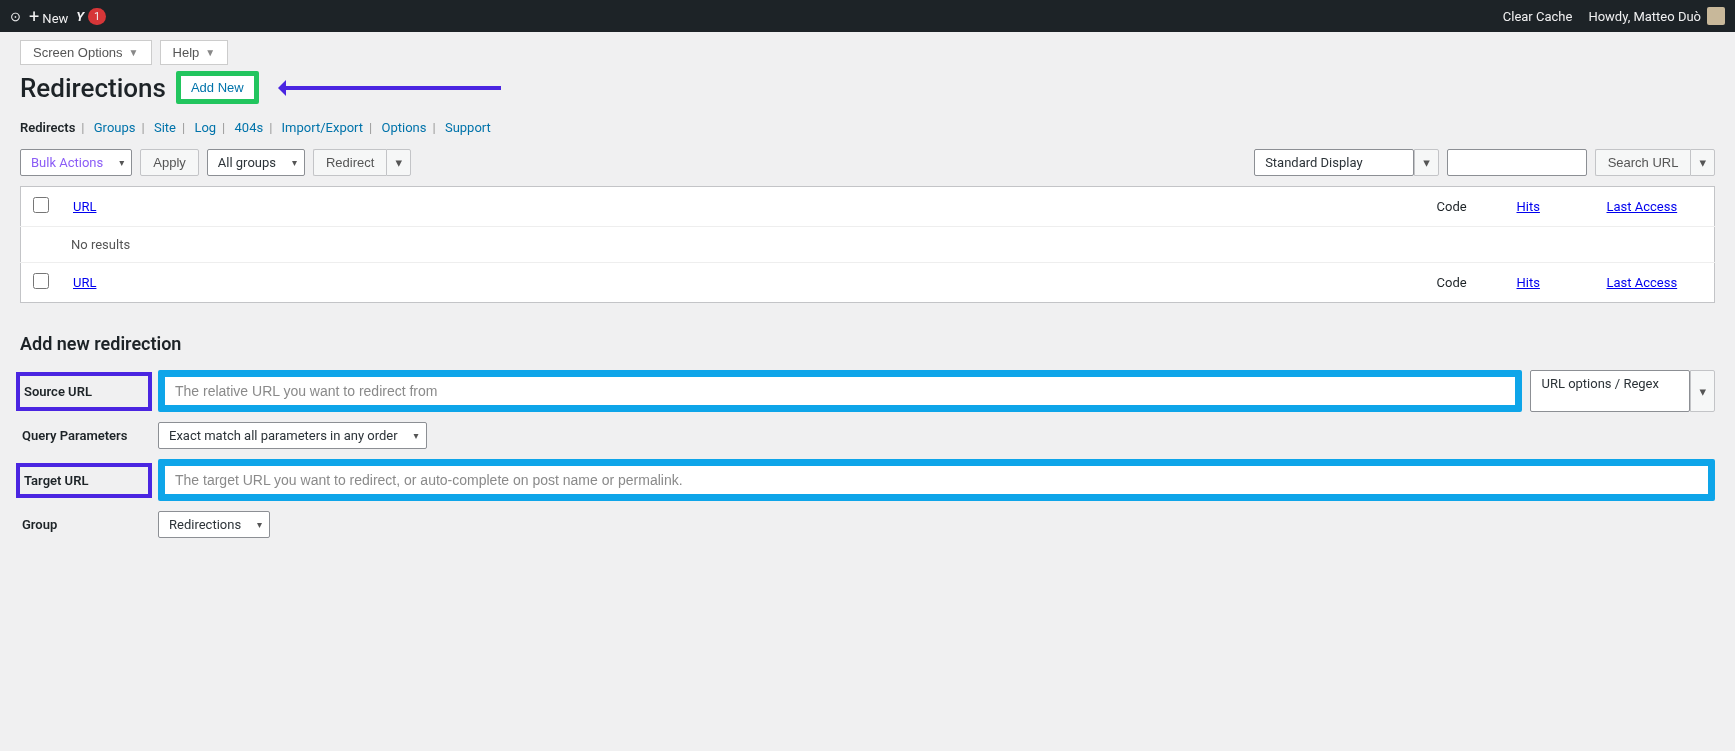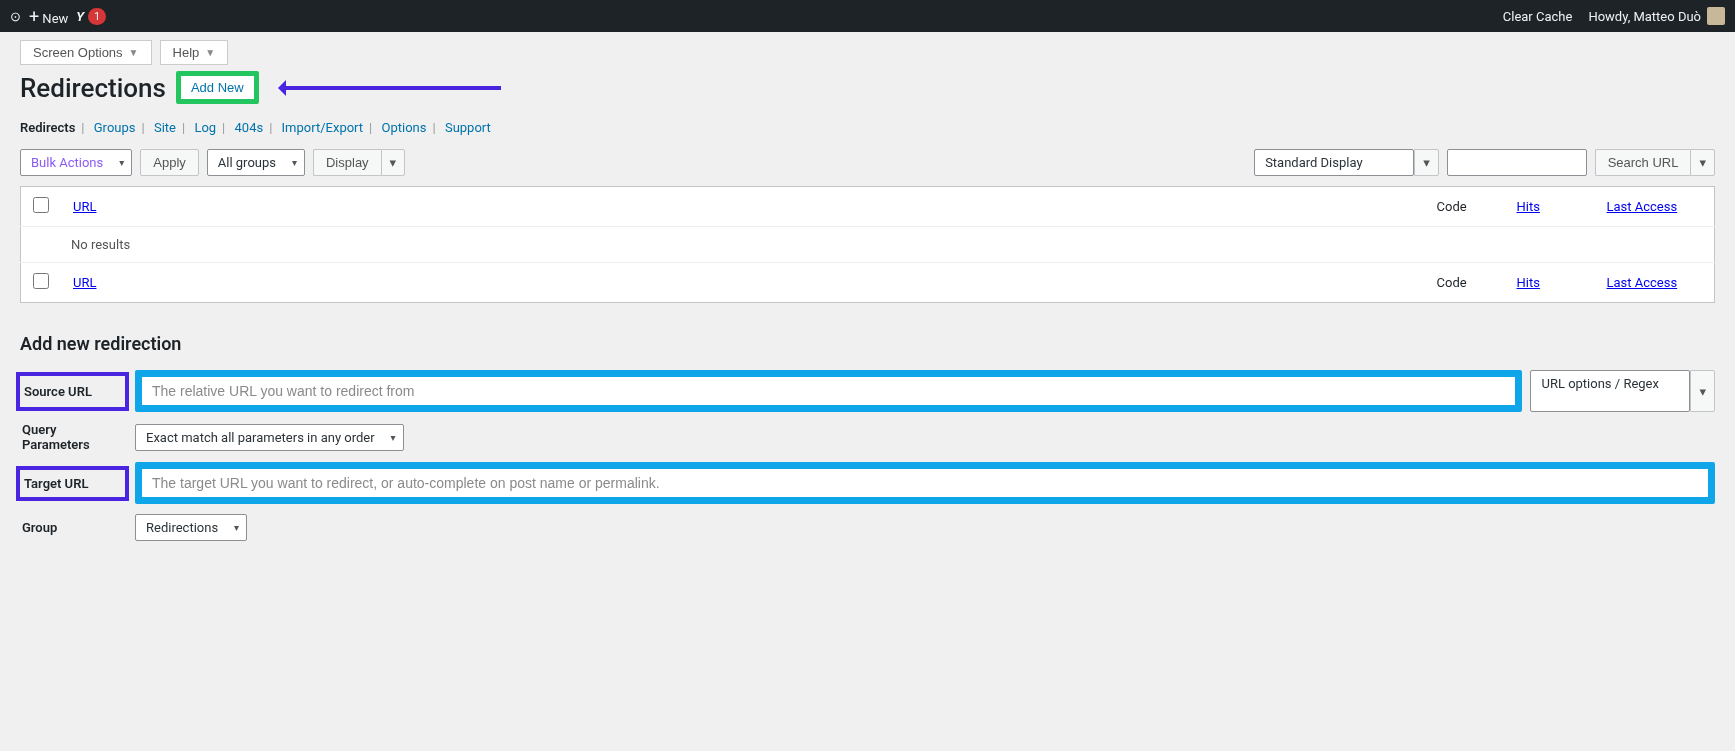--- a/index.html
+++ b/index.html
@@ -51,21 +51,21 @@
 .table .cb { width: 30px; }
 .table .cb input { width: 16px; height: 16px; }
 .table .code-col { width: 80px; }
 .table .hits-col { width: 90px; }
 .table .last-col { width: 120px; }
 .no-results { color: #555; padding-left: 50px !important; }
 
 h2.form-head { font-size: 18px; font-weight: 600; margin: 10px 0 16px 0; }
 
 .form-row { display: flex; align-items: center; margin-bottom: 10px; gap: 10px; }
-.form-label { width: 105px; font-size: 13px; font-weight: 600; padding-left: 2px; }
+.form-label { width: 128px; font-size: 13px; font-weight: 600; padding-left: 2px; }
 .form-field { flex: 1; display: flex; gap: 8px; }
 .text-input { flex: 1; background: #fff; border: 7px solid #0ea5e9; padding: 6px 10px; font-size: 14px; border-radius: 2px; color: #2c3338; }
 .text-input::placeholder { color: #8a8a8a; }
 .url-opts { min-width: 160px; }
 
 .btn-primary { background: #2c8dd6; border: 1px solid #2c8dd6; color: #fff; padding: 6px 14px; font-size: 13px; border-radius: 3px; cursor: pointer; }
 .gear { font-size: 18px; cursor: pointer; }
 
 
 .hl-box { outline: 4px solid #4a25e1; outline-offset: 0px; background: transparent; }
@@ -134,21 +134,21 @@
       <div class="select-wrap">
         <div class="fake-select" style="min-width:80px;color:#8b5cf6;">Bulk Actions</div>
         <span class="caret">▾</span>
       </div>
       <button class="btn">Apply</button>
       <div class="select-wrap">
         <div class="fake-select" style="min-width:90px;">All groups</div>
         <span class="caret">▾</span>
       </div>
       <div class="split-btn">
-        <button class="btn">Display</button>
+        <button class="btn">Redirect</button>
         <button class="btn caret-only">▾</button>
       </div>
     </div>
     <div class="toolbar-right">
       <div class="split-btn">
         <div class="fake-select disp-select">Standard Display</div>
         <button class="btn caret-only">▾</button>
       </div>
       <input type="text" class="search-input" style="">
       <div class="split-btn">

